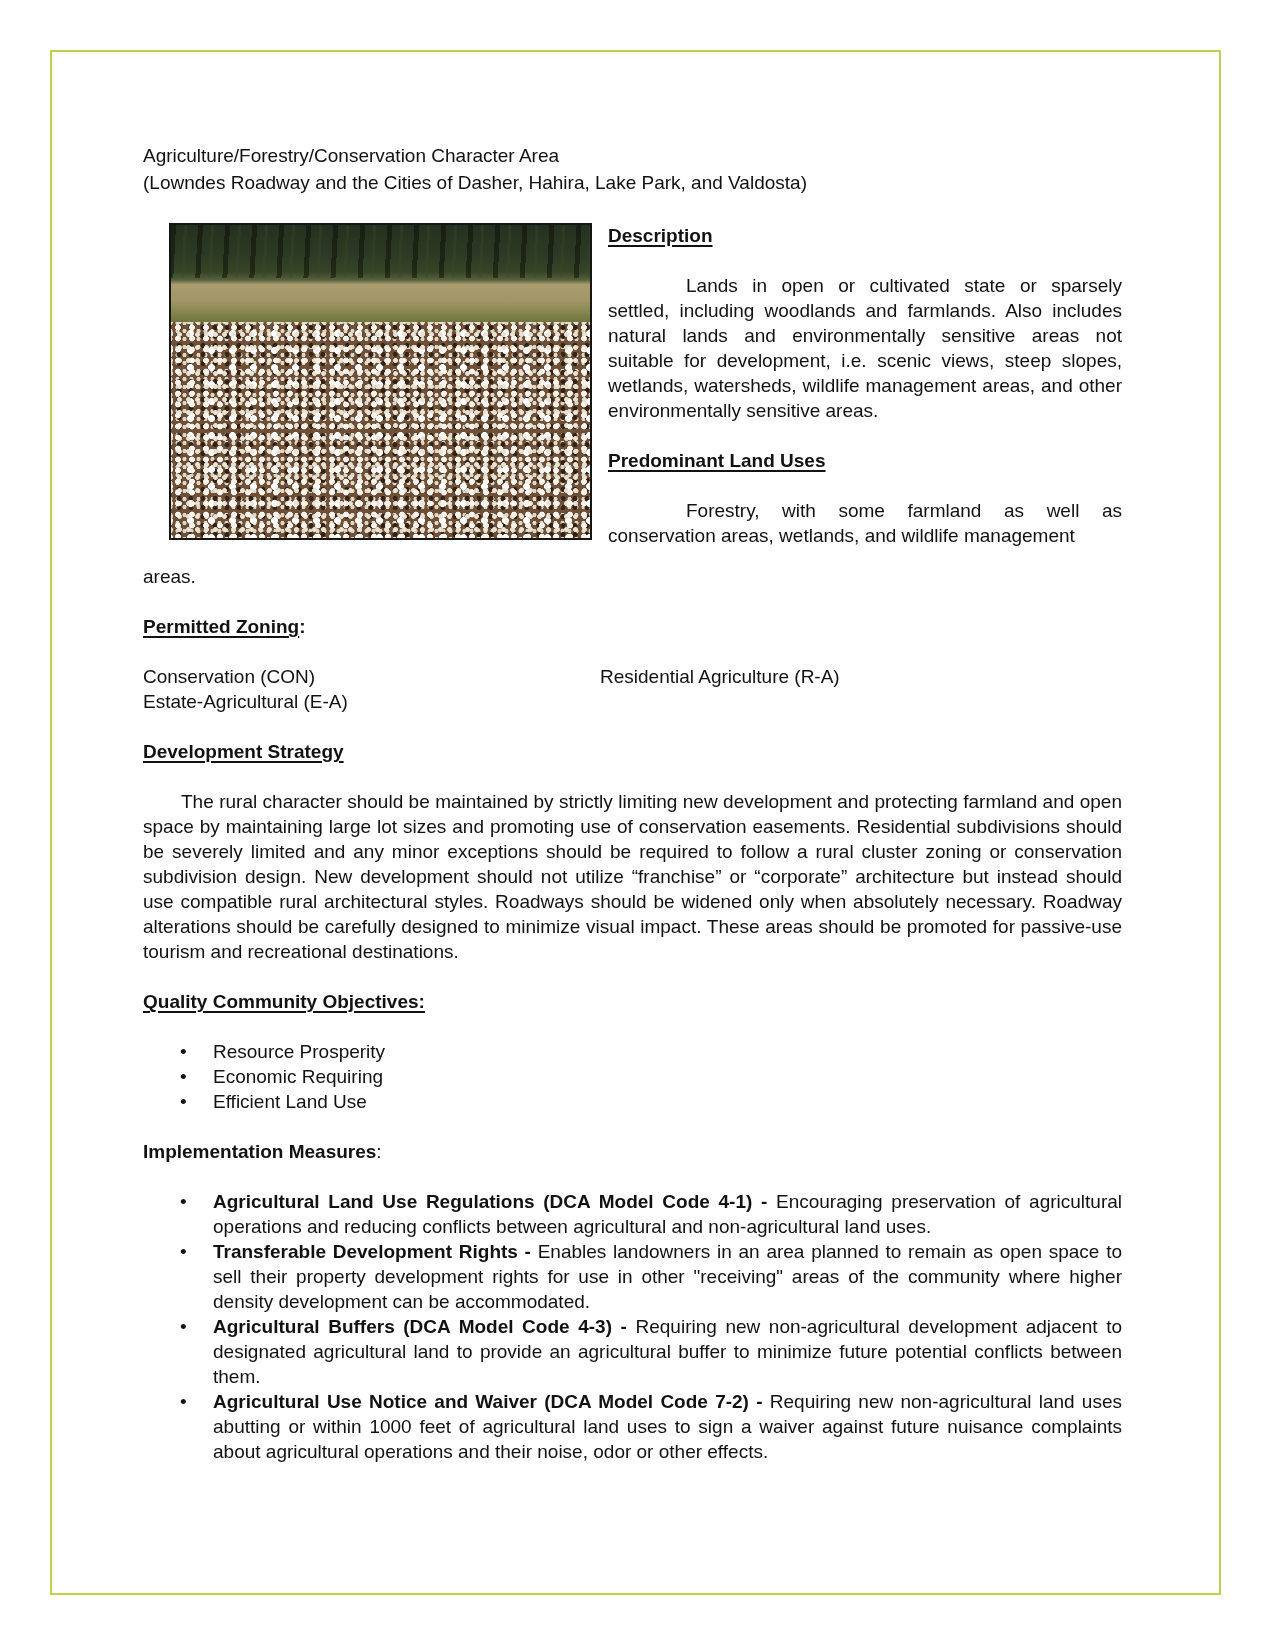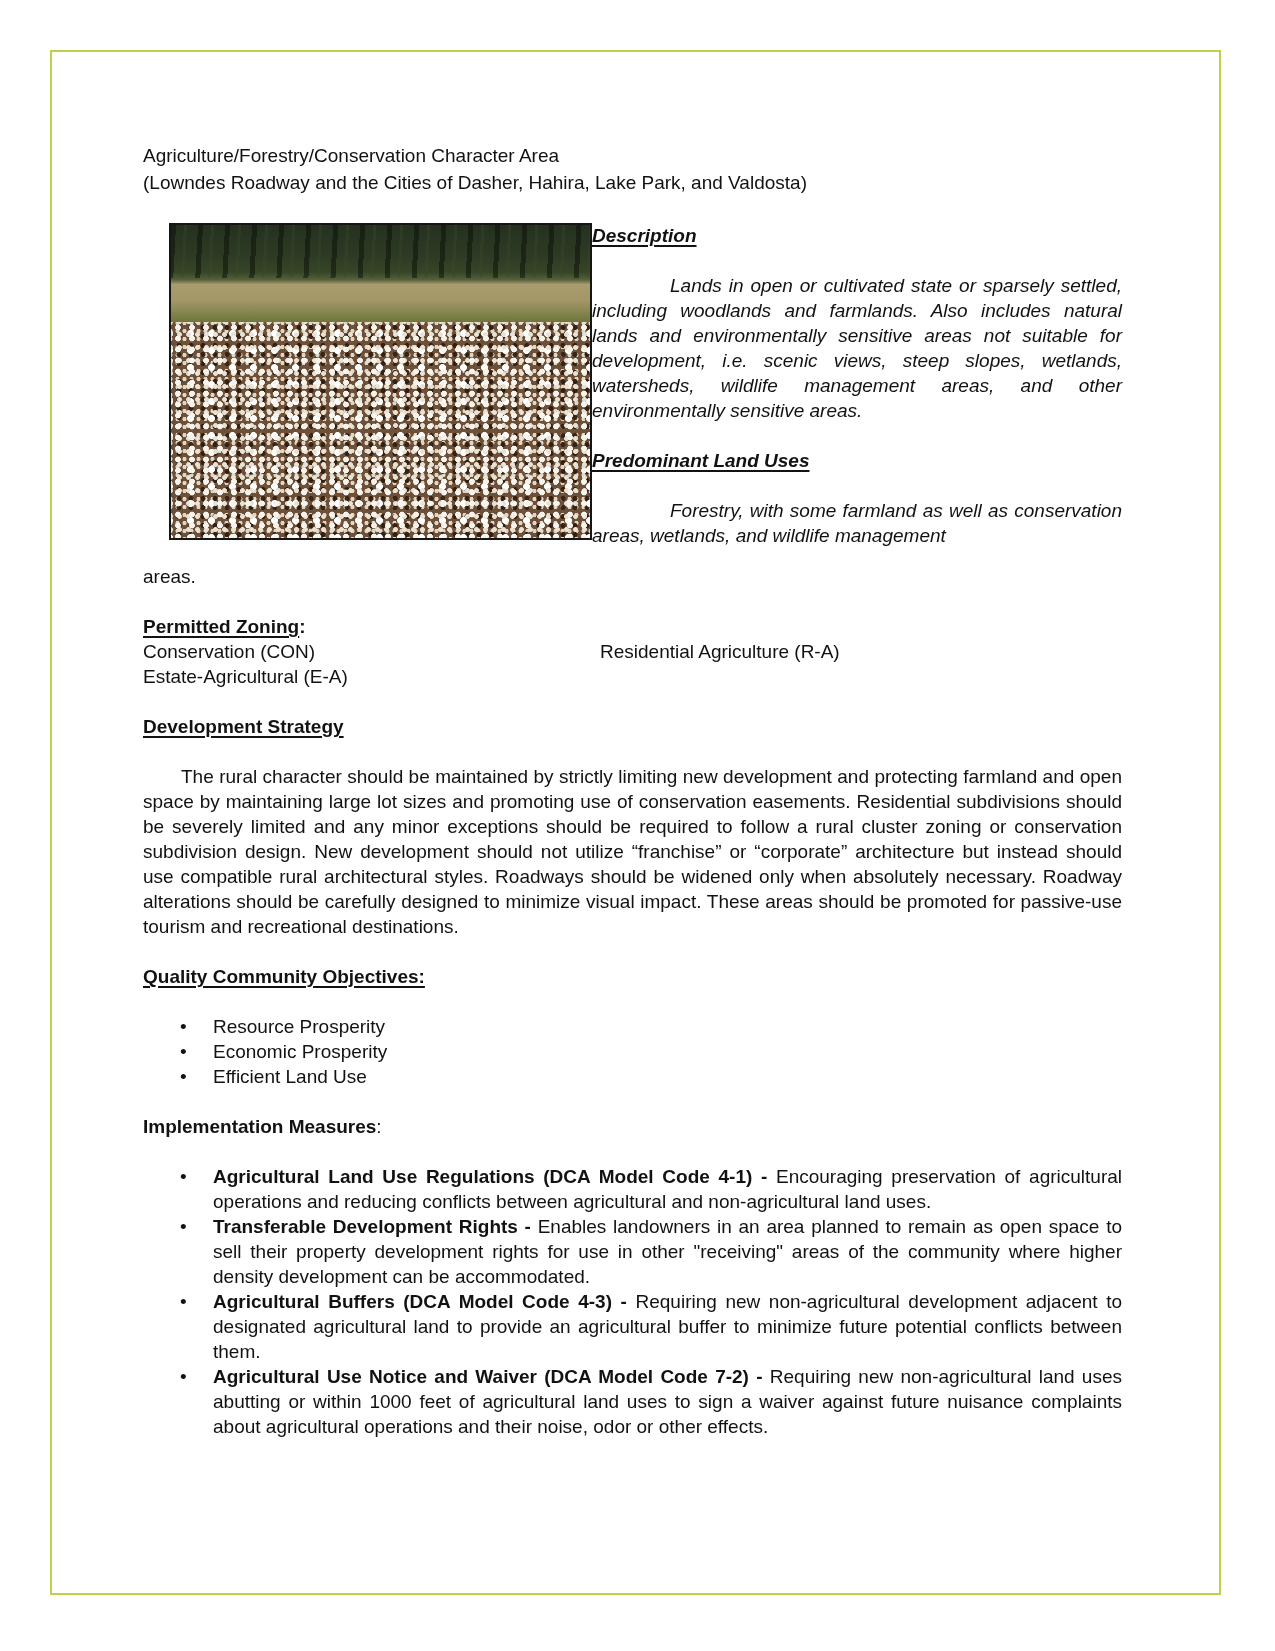--- a/index.html
+++ b/index.html
@@ -48,34 +48,35 @@
     background-position: 0 0, 4px 6px, 9px 3px, 2px 1px, 3px 5px;
   }
   .photo::after {
     
     content:""; position:absolute; left:0; right:0; top:0; height:17%;
     background:repeating-linear-gradient(93deg,
       rgba(10,14,6,0.5) 0 5px, rgba(0,0,0,0) 5px 13px,
       rgba(60,72,40,0.35) 13px 16px, rgba(0,0,0,0) 16px 27px);
   }
 
-  .right-col { flex:1 1 auto;font-style:italic; }
+  .right-col { margin-left:16px; flex:1 1 auto; }
 
   .sec-heading { font-size:19px; font-weight:bold; line-height:25px; }
   .underlined { text-decoration:underline; text-decoration-thickness:2px; text-underline-offset:3px; }
 
   .para { text-align:justify; margin-top:25px; }
   .indent-lg { text-indent:78px; }
   .indent-sm { text-indent:38px; }
 
   .areas-line { margin-top:16px; }
 
   .section { margin-top:25px; }
 
   .zoning-grid {
+    margin-top:25px;
     display:grid; grid-template-columns:457px 1fr;
     line-height:25px;
   }
 
   .bullet-list { margin-top:25px; }
   .b-item { position:relative; padding-left:70px; }
   .b-item .bullet { position:absolute; left:37px; top:0; }
 
   .imp-list { margin-top:25px; }
   .imp-item { position:relative; padding-left:70px; text-align:justify; }
@@ -118,21 +119,21 @@
   <div class="para indent-sm">The rural character should be maintained by strictly limiting new development and protecting farmland and open space by maintaining large lot sizes and promoting use of conservation easements.  Residential subdivisions should be severely limited and any minor exceptions should be required to follow a rural cluster zoning or conservation subdivision design.  New development should not utilize “franchise” or “corporate” architecture but instead should use compatible rural architectural styles.  Roadways should be widened only when absolutely necessary.  Roadway alterations should be carefully designed to minimize visual impact.  These areas should be promoted for passive-use tourism and recreational destinations.</div>
 
   <div class="sec-heading underlined section">Quality Community Objectives:</div>
   <div class="bullet-list">
     <div class="b-item">
       <span class="bullet">•</span>
       <span>Resource Prosperity</span>
     </div>
     <div class="b-item">
       <span class="bullet">•</span>
-      <span>Economic Prosperity</span>
+      <span>Economic Requiring</span>
     </div>
     <div class="b-item">
       <span class="bullet">•</span>
       <span>Efficient Land Use</span>
     </div>
   </div>
 
   <div class="sec-heading section"><span>Implementation Measures</span><span style="font-weight:normal">:</span></div>
 
   <div class="imp-list">

